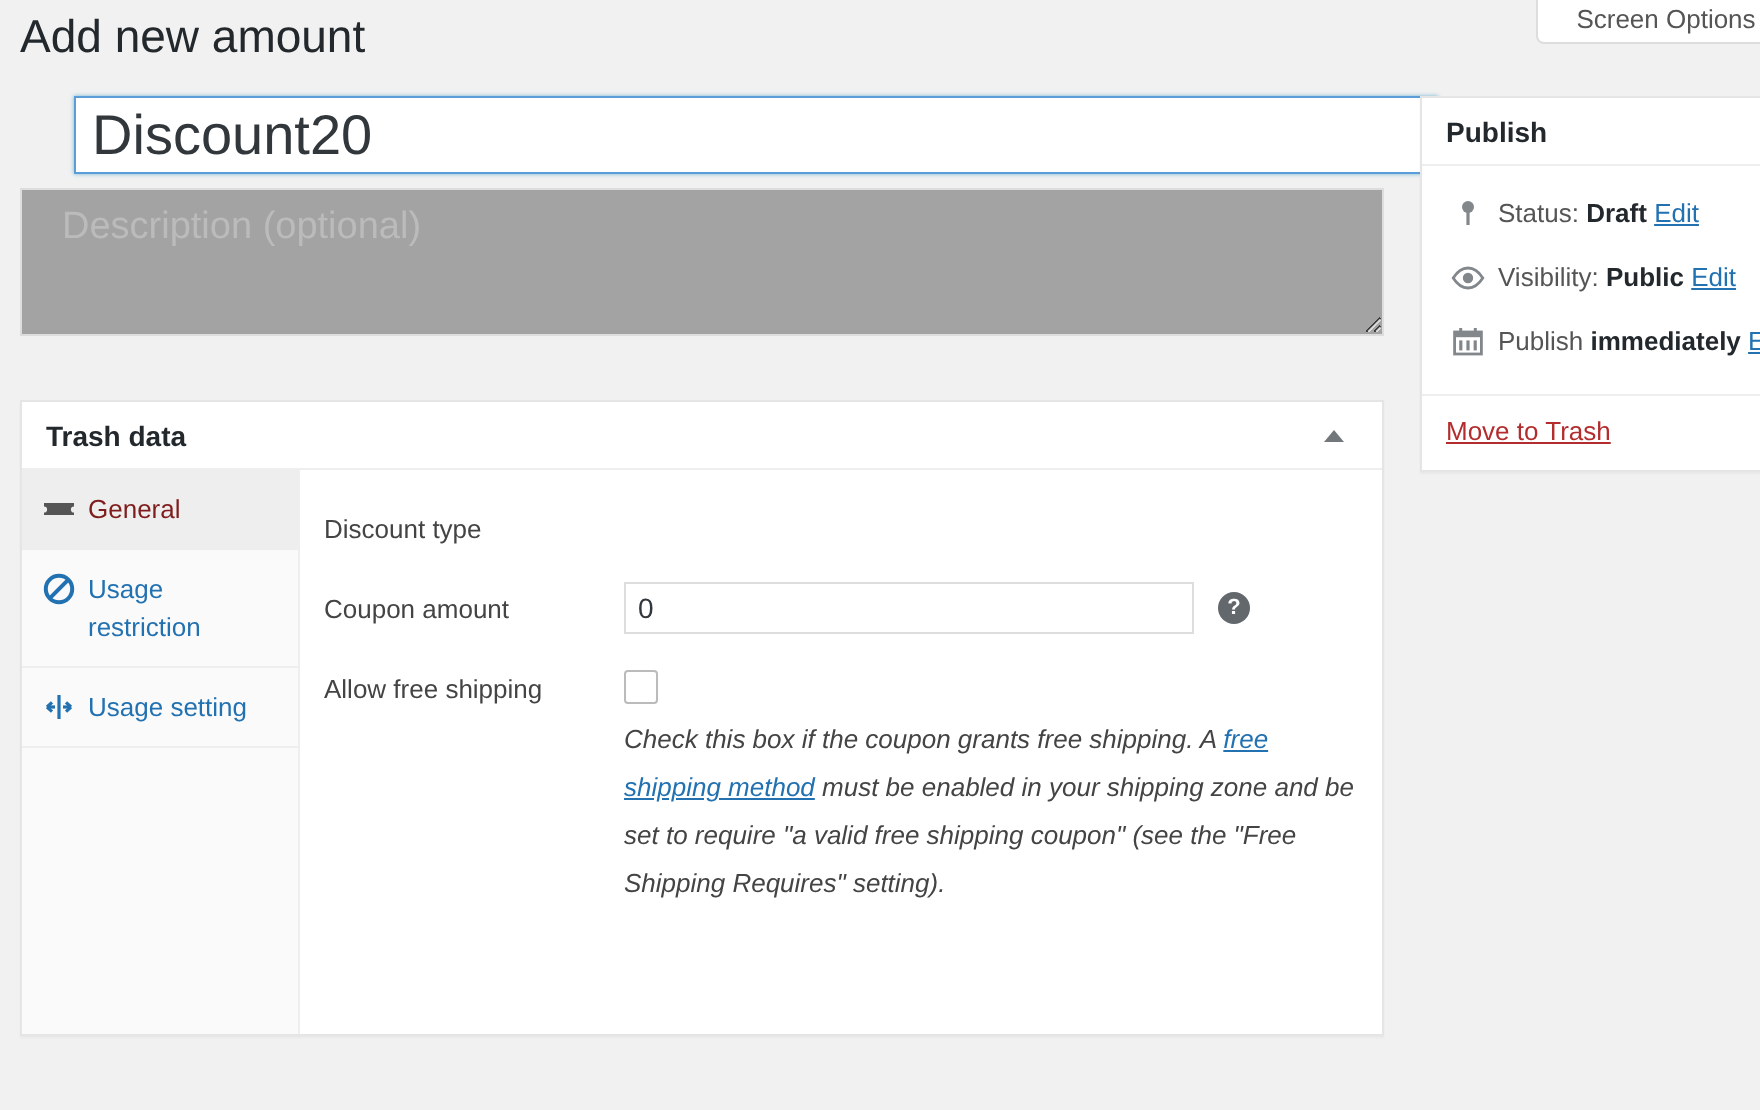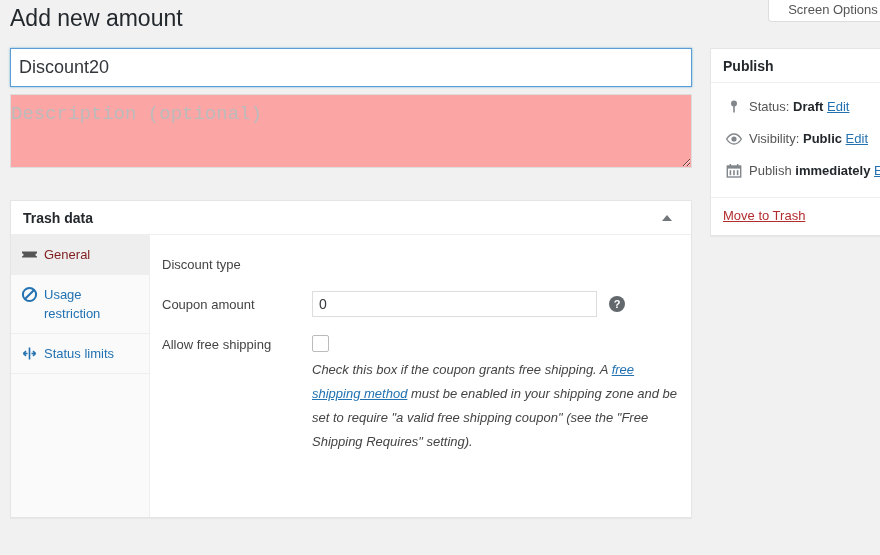--- a/index.html
+++ b/index.html
@@ -57,43 +57,44 @@
     left: 10px;
     width: 682px;
   }
 
   #title-input {
     display: block;
     box-sizing: border-box;
     width: 682px;
     height: 39px;
     padding: 3px 8px;
-    font-size: 18px;
+    font-size: 28px;
     font-family: "Liberation Sans", sans-serif;
     line-height: 32px;
     color: #32373c;
     background: #fff;
     border: 1px solid #5b9dd9;
     box-shadow: 0 0 2px rgba(30,140,190,.6);
     outline: none;
     border-radius: 0;
+    margin-left: 27px;
   }
 
   #description-textarea {
     display: block;
     box-sizing: border-box;
     width: 682px;
     height: 74px;
     margin-top: 7px;
-    padding: 6px 0;
+    padding: 6px 20px;
     font-size: 19px;
-    font-family: Liberation Mono, monospace;
+    font-family: Liberation Sans, sans-serif;
     line-height: 26px;
     color: #32373c;
-    background: #fca5a5;
+    background: #a3a3a3;
     border: 1px solid #ddd;
     border-radius: 0;
     outline: none;
     resize: both;
     overflow: hidden;
   }
   #description-textarea::placeholder { color: #bbb; opacity: 1; }
 
   
   #coupon-data-box {
@@ -403,21 +404,21 @@
         <span class="tab-icon">
           <svg width="17" height="17" viewBox="0 0 17 17">
             <line x1="8.5" y1="2.5" x2="8.5" y2="14.5" stroke="#2271b1" stroke-width="1.6"></line>
             <line x1="2.5" y1="8.5" x2="6.5" y2="8.5" stroke="#2271b1" stroke-width="1.6"></line>
             <line x1="10.5" y1="8.5" x2="14.5" y2="8.5" stroke="#2271b1" stroke-width="1.6"></line>
             <path d="M2.5 8.5 L5 6.2 M2.5 8.5 L5 10.8" stroke="#2271b1" stroke-width="1.6" fill="none"></path>
             <path d="M14.5 8.5 L12 6.2 M14.5 8.5 L12 10.8" stroke="#2271b1" stroke-width="1.6" fill="none"></path>
           </svg>
         </span>
         <a href="#">
-          <span>Status limits</span>
+          <span>Usage setting</span>
         </a>
       </li>
     </ul>
 
     <div id="coupon-panels">
 
       <div class="form-row">
         <div class="f-label">Discount type</div>
       </div>
 

